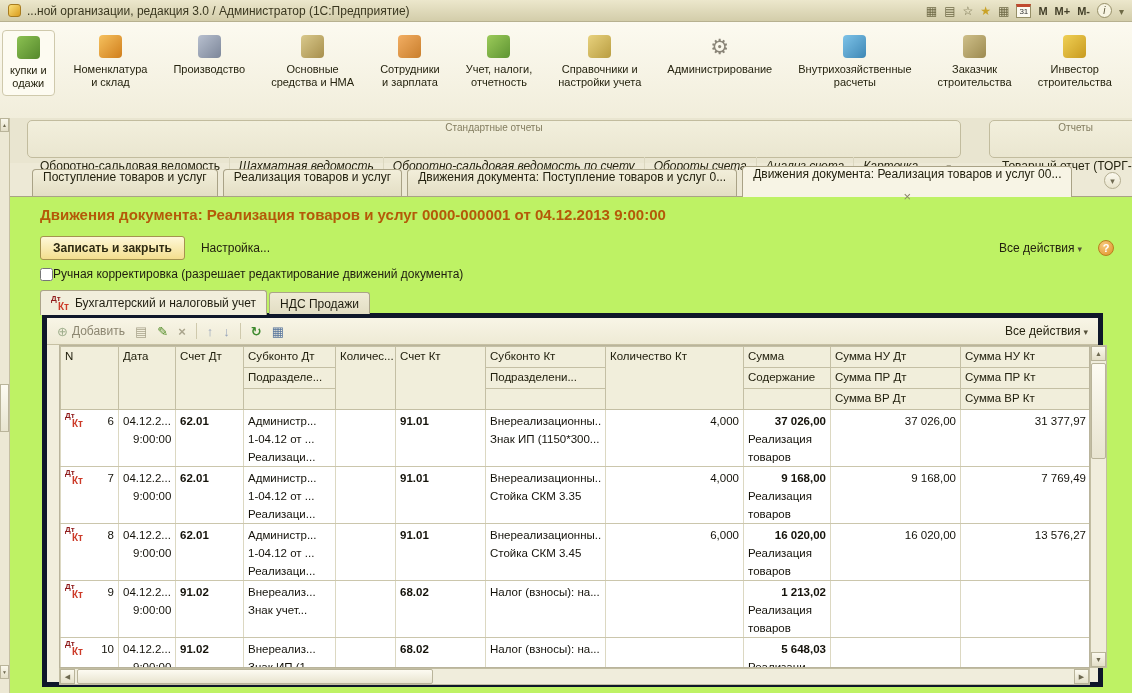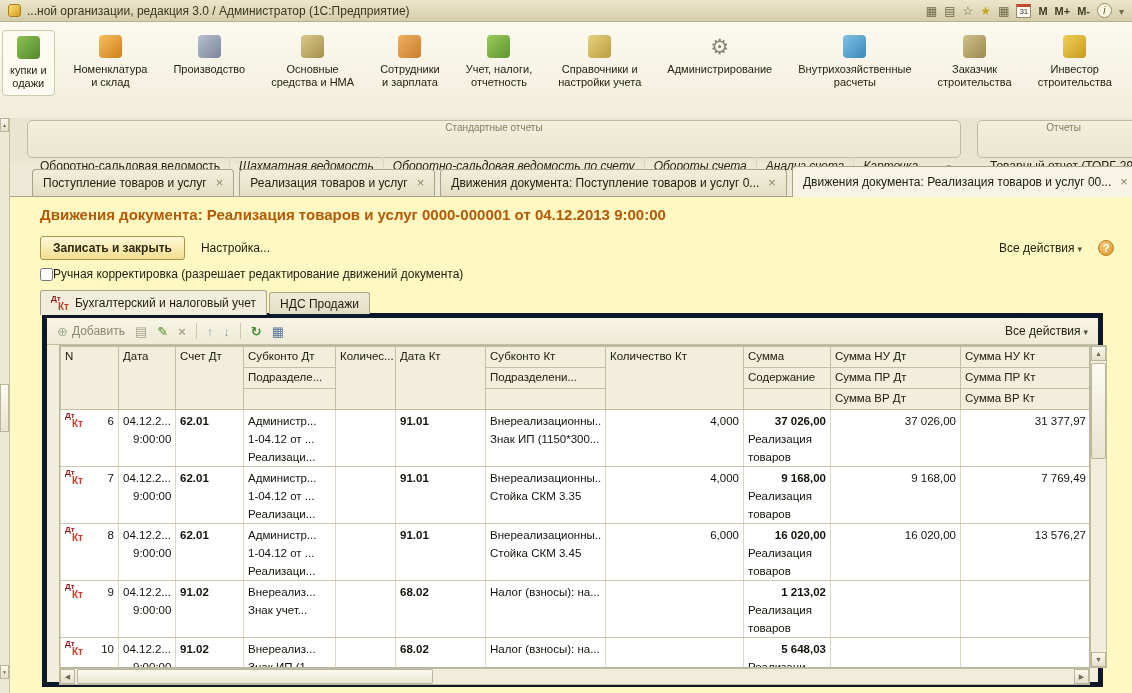--- a/index.html
+++ b/index.html
@@ -34,40 +34,40 @@
   .rc-emp{background:linear-gradient(135deg,#F2AE63,#C97E2C);}
   .rc-acc{background:linear-gradient(135deg,#9CCB5A,#5E9432);}
   .rc-ref{background:linear-gradient(135deg,#E8D27E,#B99D41);}
   .rc-adm{background:none;text-align:center;}
   .rc-adm::before{content:"⚙";font-size:21px;line-height:23px;color:#8A8578;}
   .rc-int{background:linear-gradient(135deg,#7EC3E8,#3E87B5);}
   .rc-cust{background:linear-gradient(135deg,#CFC08A,#9C8A50);}
   .rc-inv{background:linear-gradient(135deg,#F0D055,#C89A1F);}
 
   
-  .band{position:absolute;top:118px;left:0;width:1132px;height:45px;background:#E9E5D0;display:flex;align-items:stretch;gap:16px;padding:2px 46px 5px 27px;}
+  .band{position:absolute;top:118px;left:0;width:1132px;height:45px;background:#E9E5D0;display:flex;align-items:stretch;gap:28px;padding:2px 46px 5px 27px;}
   .group{border:1px solid #C2BC9E;border-radius:5px;background:linear-gradient(#F2EFDC,#EAE6D0);display:flex;flex-direction:column;padding:1px 3px 2px;}
   .group-label{font-size:10px;color:#837D60;text-align:center;line-height:11px;}
   .group-buttons{display:flex;align-items:center;flex:1;margin-top:24px;}
   .gbtn{padding:2px 9px;font-size:12px;white-space:nowrap;color:#262410;}
   .gbtn + .gbtn{border-left:1px solid #DBD7BF;font-style:italic;}
   .gbtn-drop{padding:0 6px;color:#6E6950;}
   .gbtn-drop::before{content:"▾";font-size:9px;}
   .group-right{margin-left:auto;}
 
   
   .tabs{position:absolute;top:163px;left:0;width:1132px;height:33px;padding-left:32px;display:flex;align-items:flex-end;gap:5px;}
-  .tab{height:27px;display:flex;align-items:center;gap:9px;padding:0 10px;background:linear-gradient(#F2EEDA,#E3DEC4);border:1px solid #A9A286;border-bottom:none;border-radius:4px 4px 0 0;font-size:12px;color:#23210F;white-space:nowrap;}
+  .tab{height:27px;display:flex;align-items:center;gap:9px;padding:0 10px;background:linear-gradient(#F2EEDA,#E3DEC4);border:1px solid #A9A286;border-bottom:none;border-radius:4px 4px 0 0;font-size:12px;color:#23210F;white-space:nowrap;flex-direction:column;}
   .tab.active{background:#F7F4E5;height:31px;margin-bottom:-1px;position:relative;z-index:3;}
   .x::before{content:"×";color:#8A8468;font-size:13px;line-height:1;}
   .tab-drop{position:absolute;right:11px;bottom:7px;width:17px;height:17px;border-radius:50%;border:1px solid #B3AD90;background:linear-gradient(#FBF9EE,#E8E3CC);text-align:center;line-height:15px;color:#6E6950;}
   .tab-drop::before{content:"▾";font-size:9px;}
 
   
-  .content{position:absolute;top:196px;left:0;width:1132px;bottom:0;background:#fef9c3;border-top:1px solid #A9A286;}
+  .content{position:absolute;top:196px;left:0;width:1132px;bottom:0;background:#bef264;border-top:1px solid #A9A286;}
   .page-title{position:absolute;left:40px;top:9px;font-size:15px;font-weight:bold;color:#B45908;white-space:nowrap;}
   .action-row{position:absolute;left:40px;right:18px;top:38px;height:26px;display:flex;align-items:center;gap:16px;}
   .btn-main{background:linear-gradient(#FEF8D8,#F3DE8E);border:1px solid #A5934F;border-radius:3px;padding:4px 12px;font-weight:bold;font-size:12px;color:#2E2A12;font-family:inherit;}
   .link-btn{font-size:12px;color:#23210F;}
   .flex-sp{flex:1;}
   .all-actions{font-size:12px;color:#23210F;display:flex;align-items:center;gap:3px;white-space:nowrap;}
   .caret::before{content:"▾";font-size:9px;color:#55513A;}
   .help{width:16px;height:16px;border-radius:50%;background:radial-gradient(circle at 35% 30%,#F7C97E,#E09326);border:1px solid #B97F1F;color:#fff;font-weight:bold;font-size:11px;text-align:center;line-height:14px;flex:none;}
   .help::before{content:"?";}
   .chk-row{position:absolute;left:40px;top:70px;display:flex;align-items:center;gap:0;font-size:12px;}
@@ -320,21 +320,21 @@
               <col style="width:130px">
               <col style="width:130px">
           </colgroup>
           <thead>
             <tr>
               <th rowspan="3">N</th>
               <th rowspan="3">Дата</th>
               <th rowspan="3">Счет Дт</th>
               <th>Субконто Дт</th>
               <th rowspan="3">Количес...</th>
-              <th rowspan="3">Дата Кт</th>
+              <th rowspan="3">Счет Кт</th>
               <th>Субконто Кт</th>
               <th rowspan="3">Количество Кт</th>
               <th>Сумма</th>
               <th>Сумма НУ Дт</th>
               <th>Сумма НУ Кт</th>
             </tr>
             <tr>
               <th>Подразделе...</th>
               <th>Подразделени...</th>
               <th>Содержание</th>

